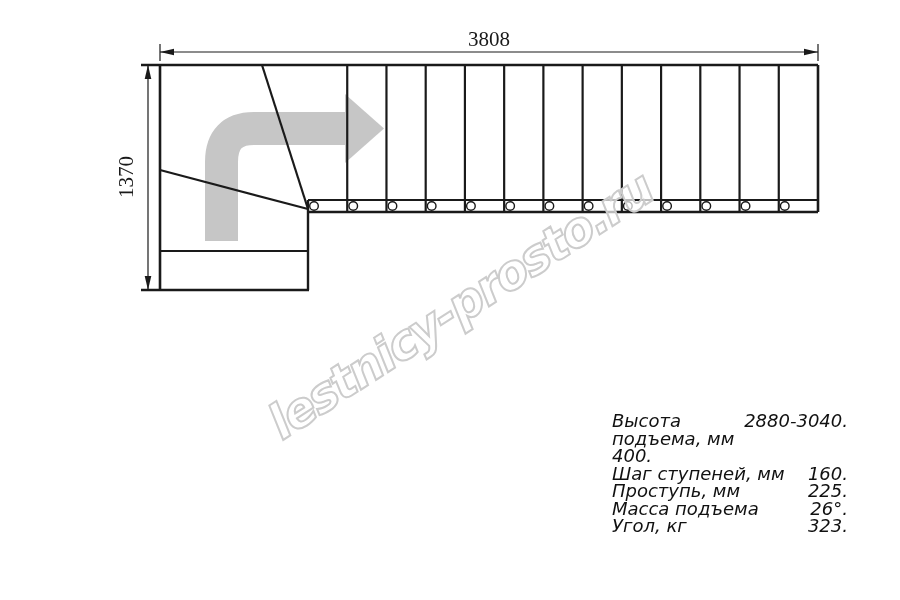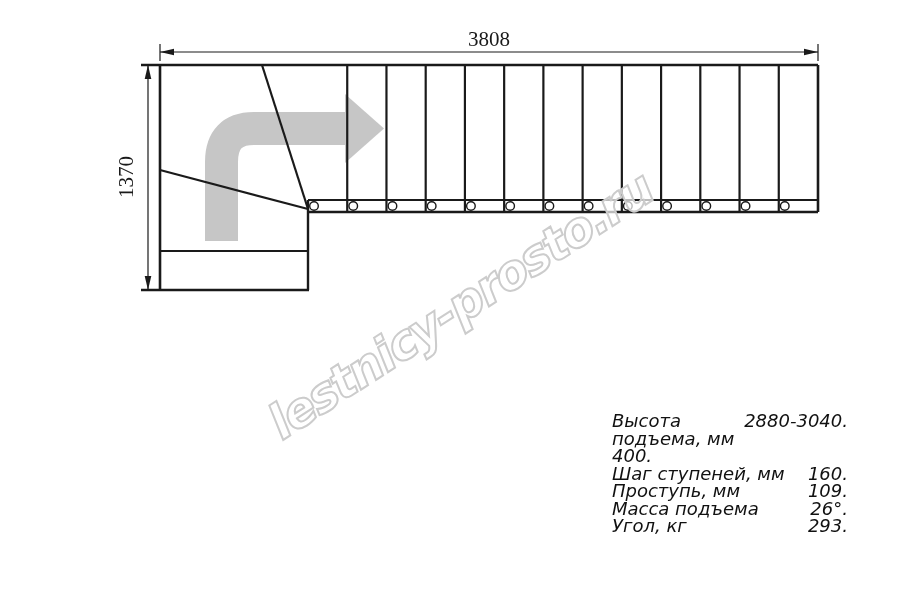--- a/index.html
+++ b/index.html
@@ -113,24 +113,24 @@
     </div>
     <div class="row">
       <span class="val">400.</span>
     </div>
     <div class="row">
       <span class="lbl">Шаг ступеней, мм</span>
       <span class="val">160.</span>
     </div>
     <div class="row">
       <span class="lbl">Проступь, мм</span>
-      <span class="val">109.</span>
+      <span class="val">225.</span>
     </div>
     <div class="row">
       <span class="lbl">Масса подъема</span>
       <span class="val">26°.</span>
     </div>
     <div class="row">
       <span class="lbl">Угол, кг</span>
-      <span class="val">293.</span>
+      <span class="val">323.</span>
     </div>
   </div>
 </div>
 
 </body></html>

